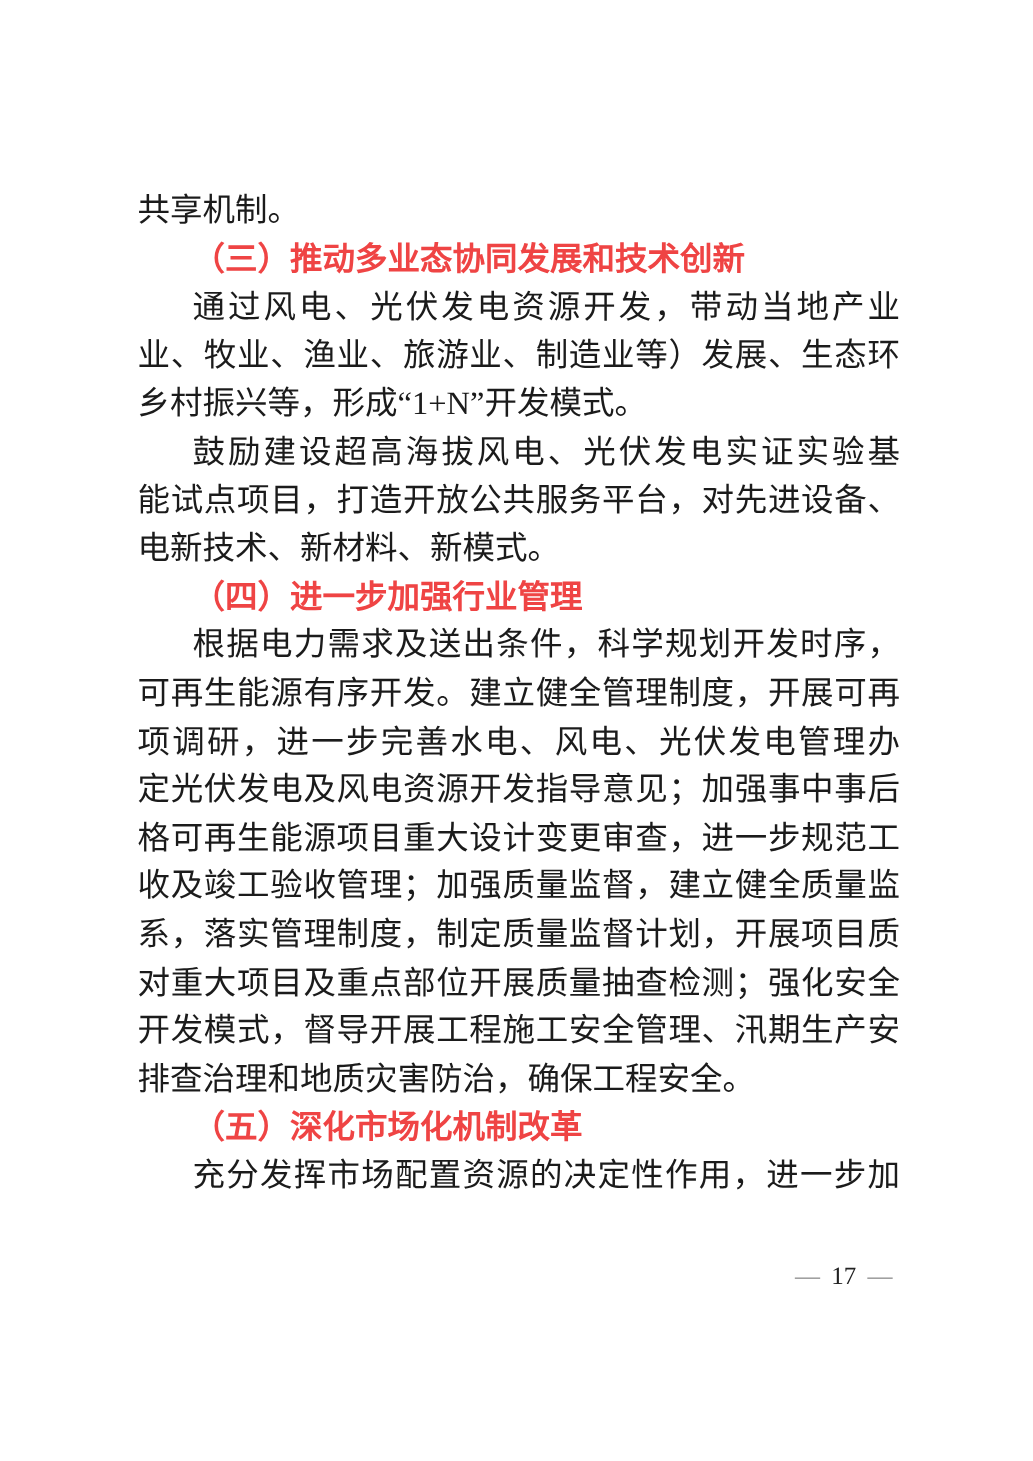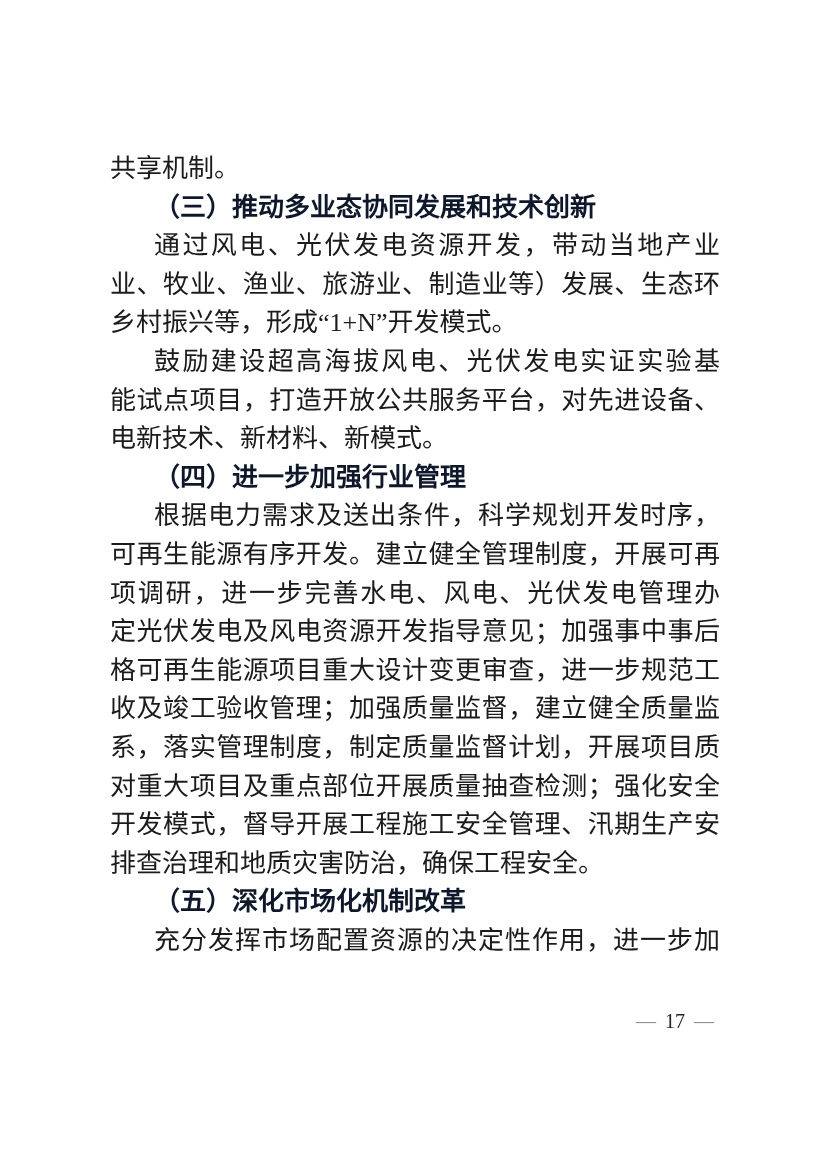--- a/index.html
+++ b/index.html
@@ -30,21 +30,21 @@
   }
   .line.justify {
     text-align: justify;
     text-align-last: justify;
   }
   .line.indent {
     padding-left: 44px;
   }
   .line.heading {
     font-weight: bold;
-    color: #0f172a;
+    color: #ef4444;
   }
   .footer {
     position: absolute;
     top: 1008px;
     right: 103px;
     font-size: 20px;
     line-height: 26px;
     white-space: nowrap;
   }
   .footer .dash {

